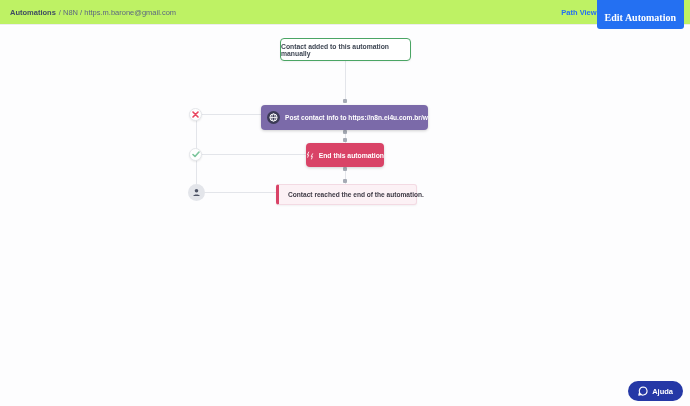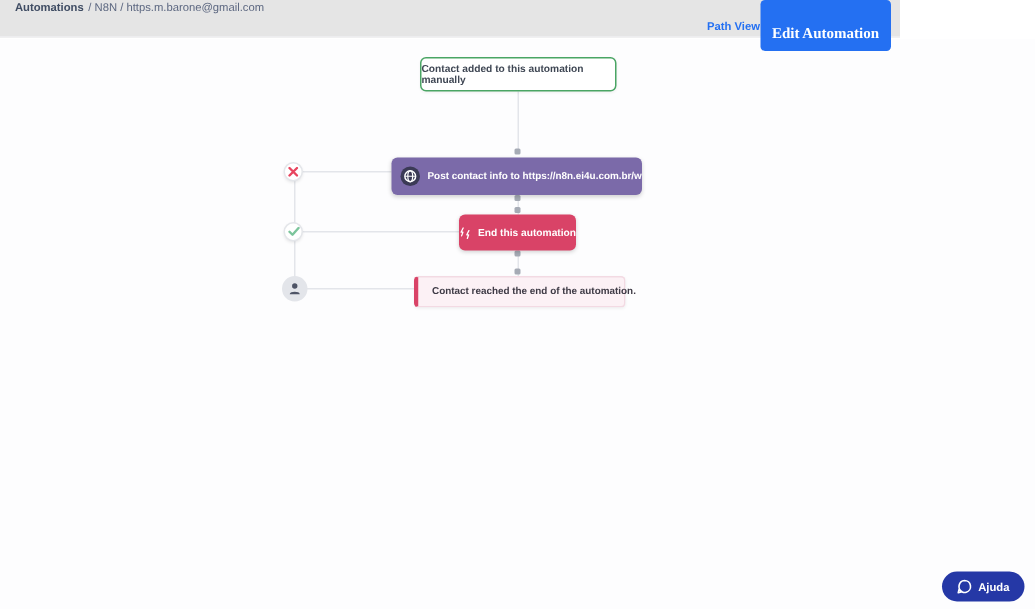--- a/index.html
+++ b/index.html
@@ -6,22 +6,22 @@
     --accent:#2470f2;
     --purple:#7b6aa9;
     --red:#d94367;
     --green:#4aa564;
     --help-blue:#2538a6;
     --line:#e3e5ea;
   }
   *{box-sizing:border-box;margin:0;padding:0;}
   html,body{width:690px;height:406px;overflow:hidden;background:#fff;
     font-family:"Liberation Sans",sans-serif;}
-  .topbar{position:absolute;left:0;top:0;width:600px;height:25px;background:#e5e5e5;
-    border-bottom:1px solid #ededef;display:flex;align-items:flex-start;z-index:5;}
+  .topbar{position:absolute;left:0;top:0;width:690px;height:25px;background:#bef264;
+    border-bottom:1px solid #ededef;display:flex;align-items:center;z-index:5;}
   .crumbs{margin-left:10px;font-size:7.5px;color:#5c6780;display:flex;align-items:center;gap:3px;}
   .crumb-root{font-weight:bold;color:#3f4c63;}
   .topbar-right{margin-left:auto;display:flex;align-items:center;gap:0;margin-right:6px;}
   .pathview{color:var(--accent);font-size:7.5px;font-weight:bold;cursor:pointer;}
   .edit-btn{background:var(--accent);color:#fff;font-size:10px;font-weight:bold;
     border:none;border-radius:3px;height:17px;padding:17px 8px;cursor:pointer;
     font-family:Liberation Serif, serif;}
   .canvas{position:absolute;left:0;top:26px;width:690px;height:380px;background:#fdfdfe;}
 
   

